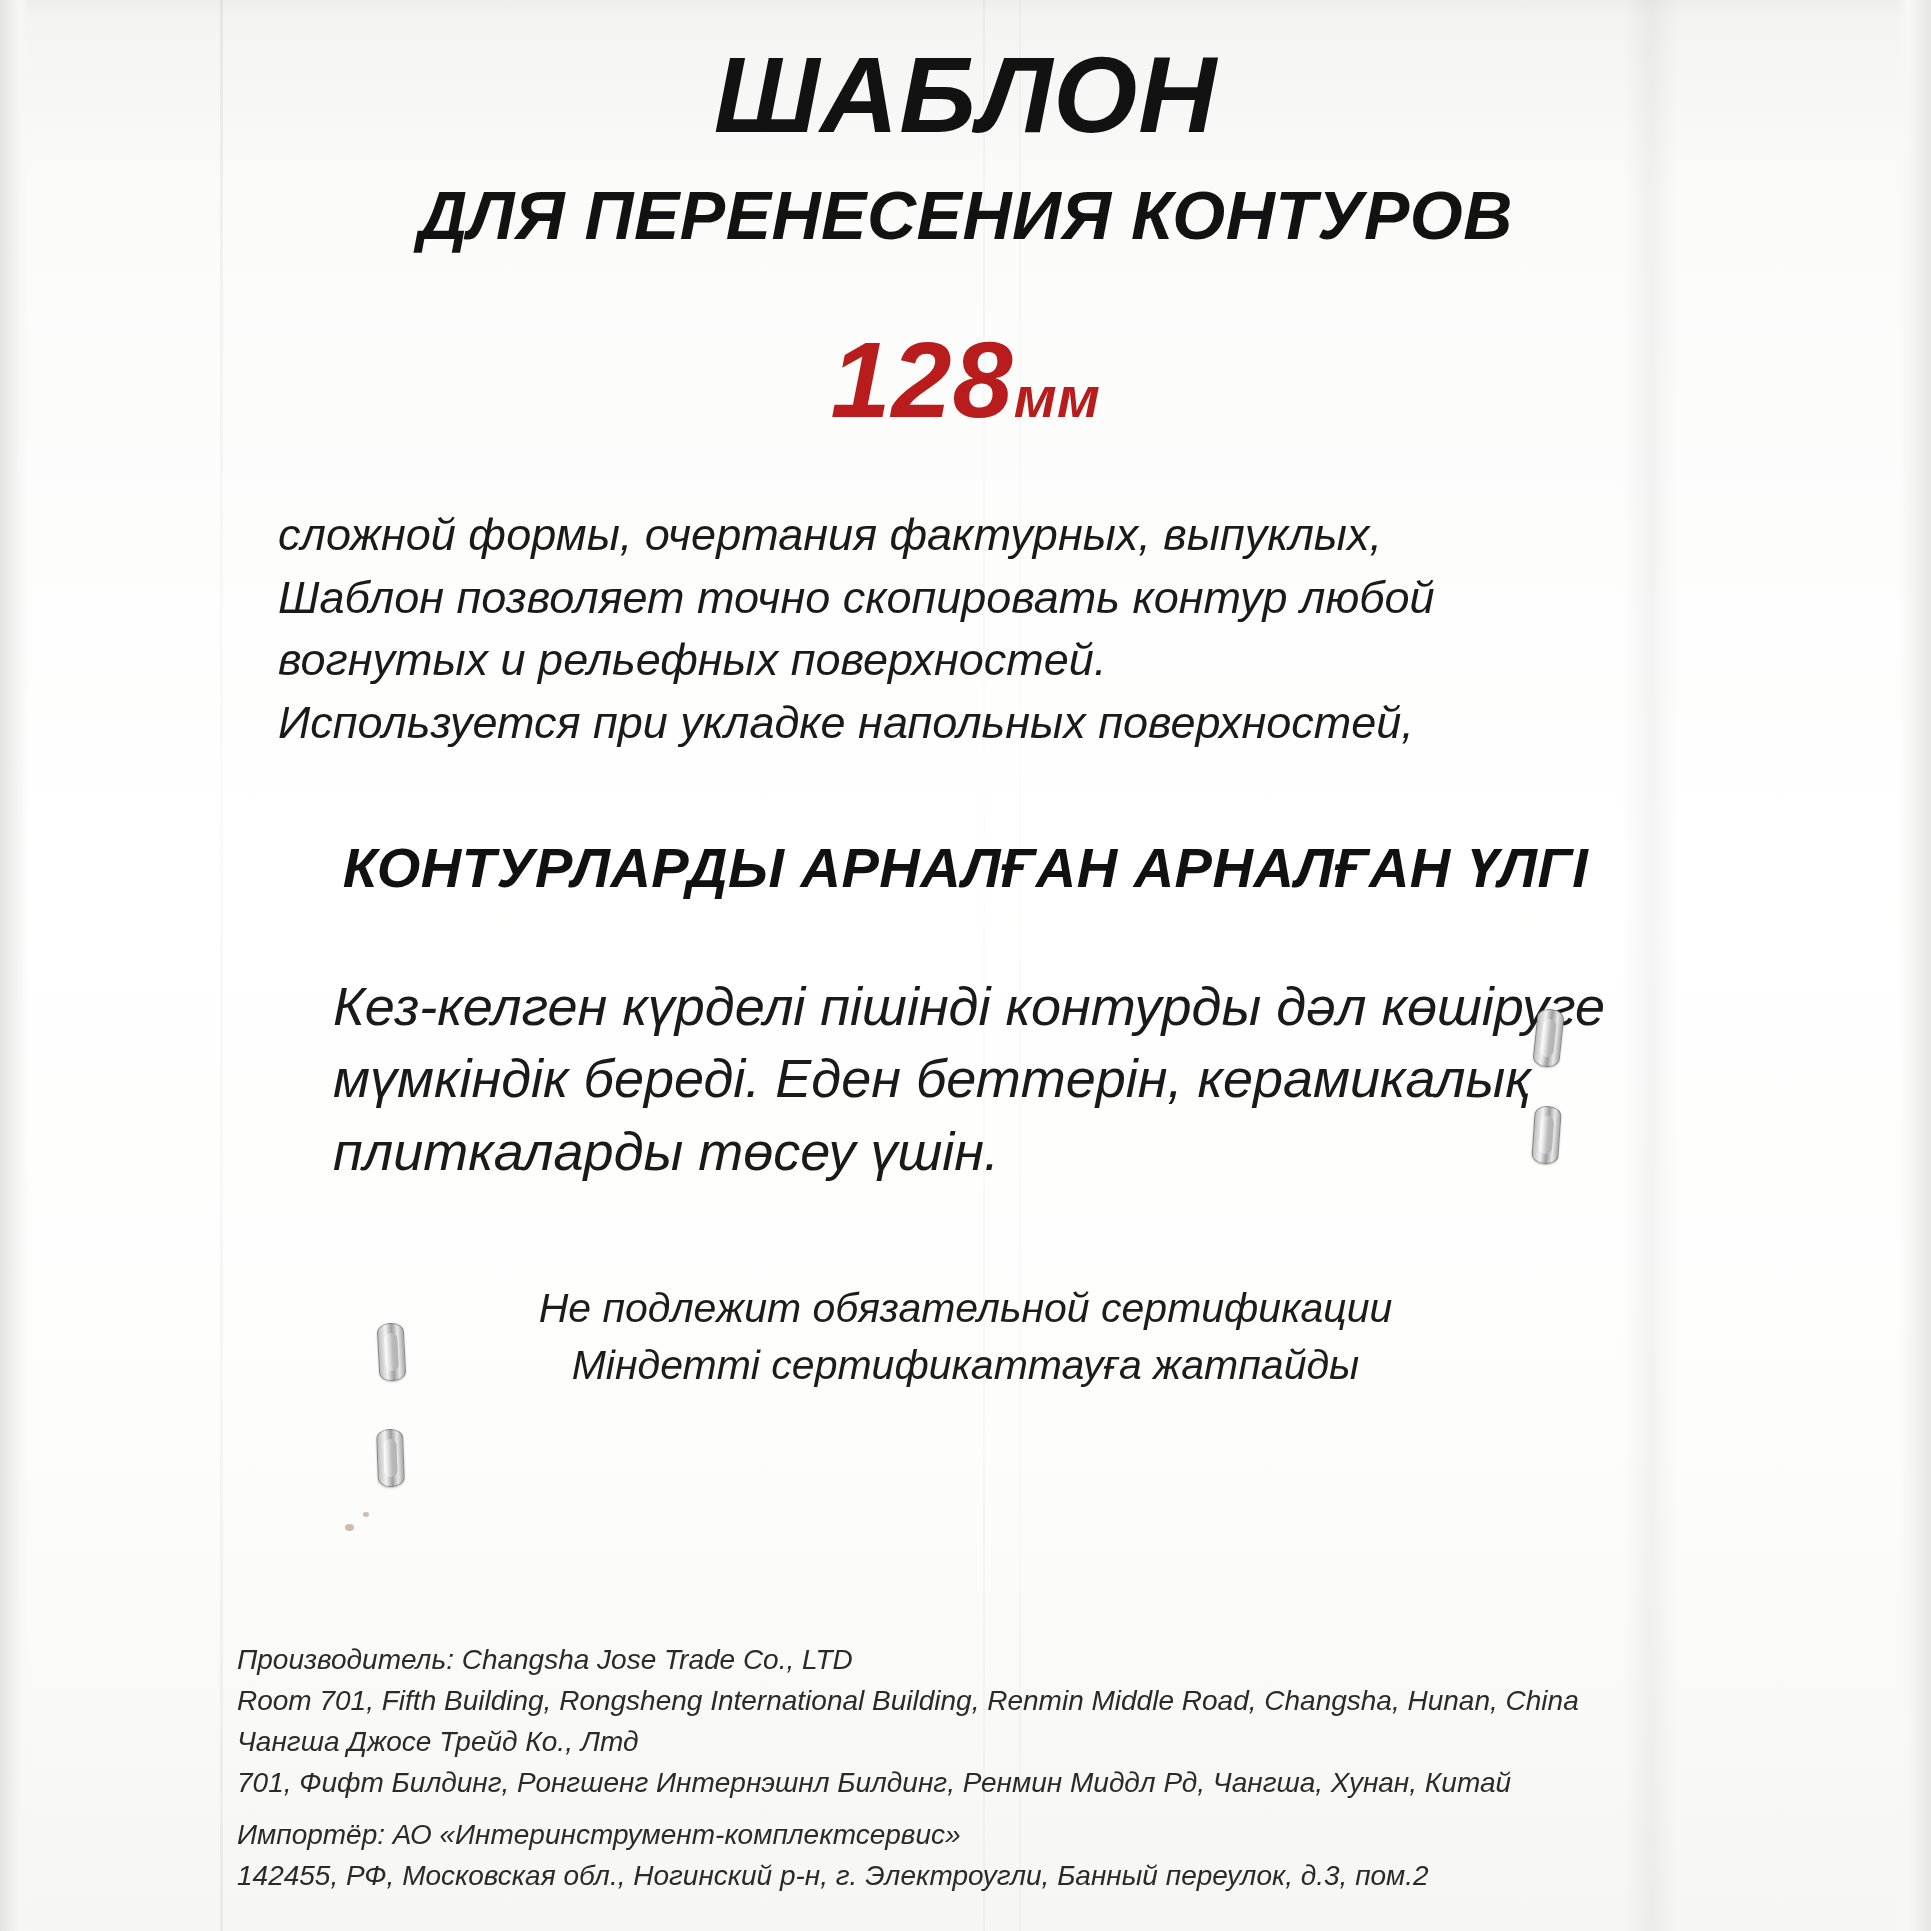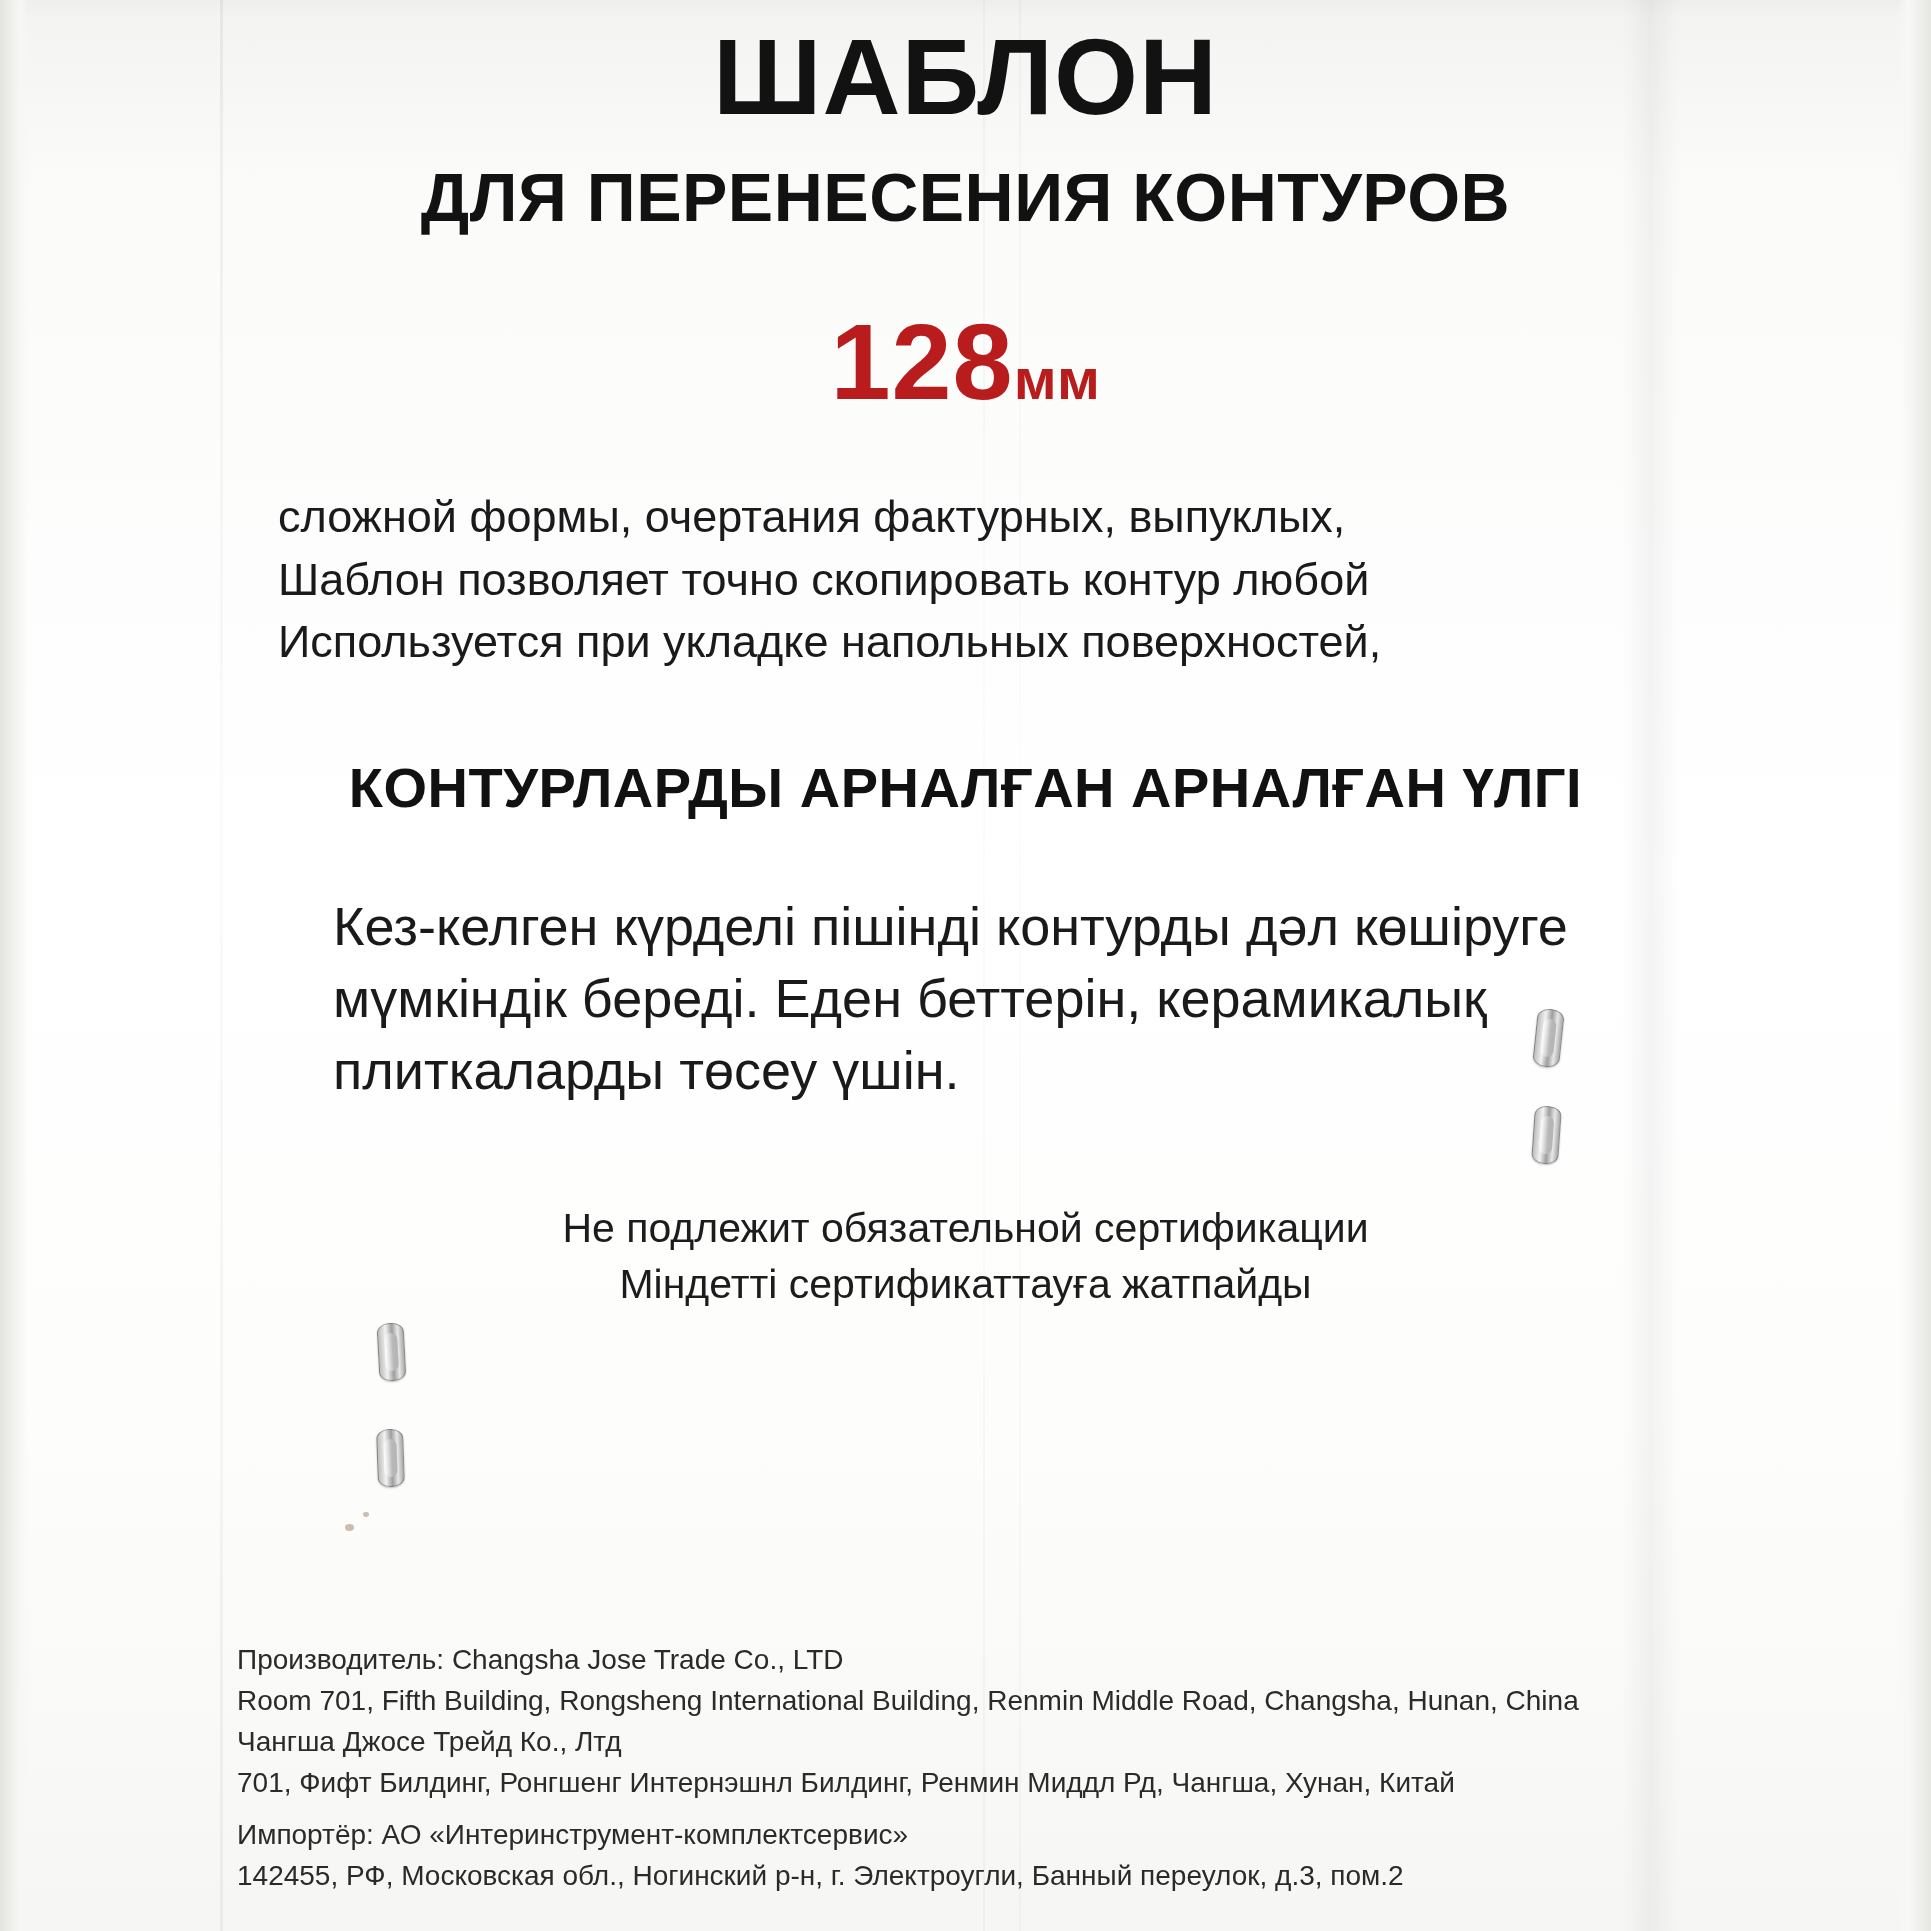--- a/index.html
+++ b/index.html
@@ -77,21 +77,22 @@
   .clip.d { left: 377px; top: 1429px; transform: rotate(-2deg); }
 
   .speck {
     position:absolute; background: rgba(150,110,80,0.45); border-radius: 50%;
   }
 
   
   #content {
     position: absolute;
     inset: 0;
-    padding: 0;
+    padding: 18px;
+    font-style: italic;
   }
 
   .title {
     text-align: center;
     font-weight: bold;
     letter-spacing: 1px;
     color: #121212;
   }
   #title-main {
     font-size: 108px;
@@ -181,20 +182,21 @@
   <div class="title" id="title-main">ШАБЛОН</div>
   <div class="title" id="title-sub">ДЛЯ ПЕРЕНЕСЕНИЯ КОНТУРОВ</div>
 
   <div id="size-line">
     <span id="size-value">128</span><span id="size-unit">мм</span>
   </div>
 
   <div class="body-block" id="desc-ru">
     <p>сложной формы, очертания фактурных, выпуклых,</p>
     <p>Шаблон позволяет точно скопировать контур любой</p>
+    <p>вогнутых и рельефных поверхностей.</p>
     <p>Используется при укладке напольных поверхностей,</p>
   </div>
 
   <div id="heading-kz">КОНТУРЛАРДЫ АРНАЛҒАН АРНАЛҒАН ҮЛГІ</div>
 
   <div class="body-block" id="desc-kz">
     <p>Кез-келген күрделі пішінді контурды дәл көшіруге</p>
     <p>мүмкіндік береді. Еден беттерін, керамикалық</p>
     <p>плиткаларды төсеу үшін.</p>
   </div>

